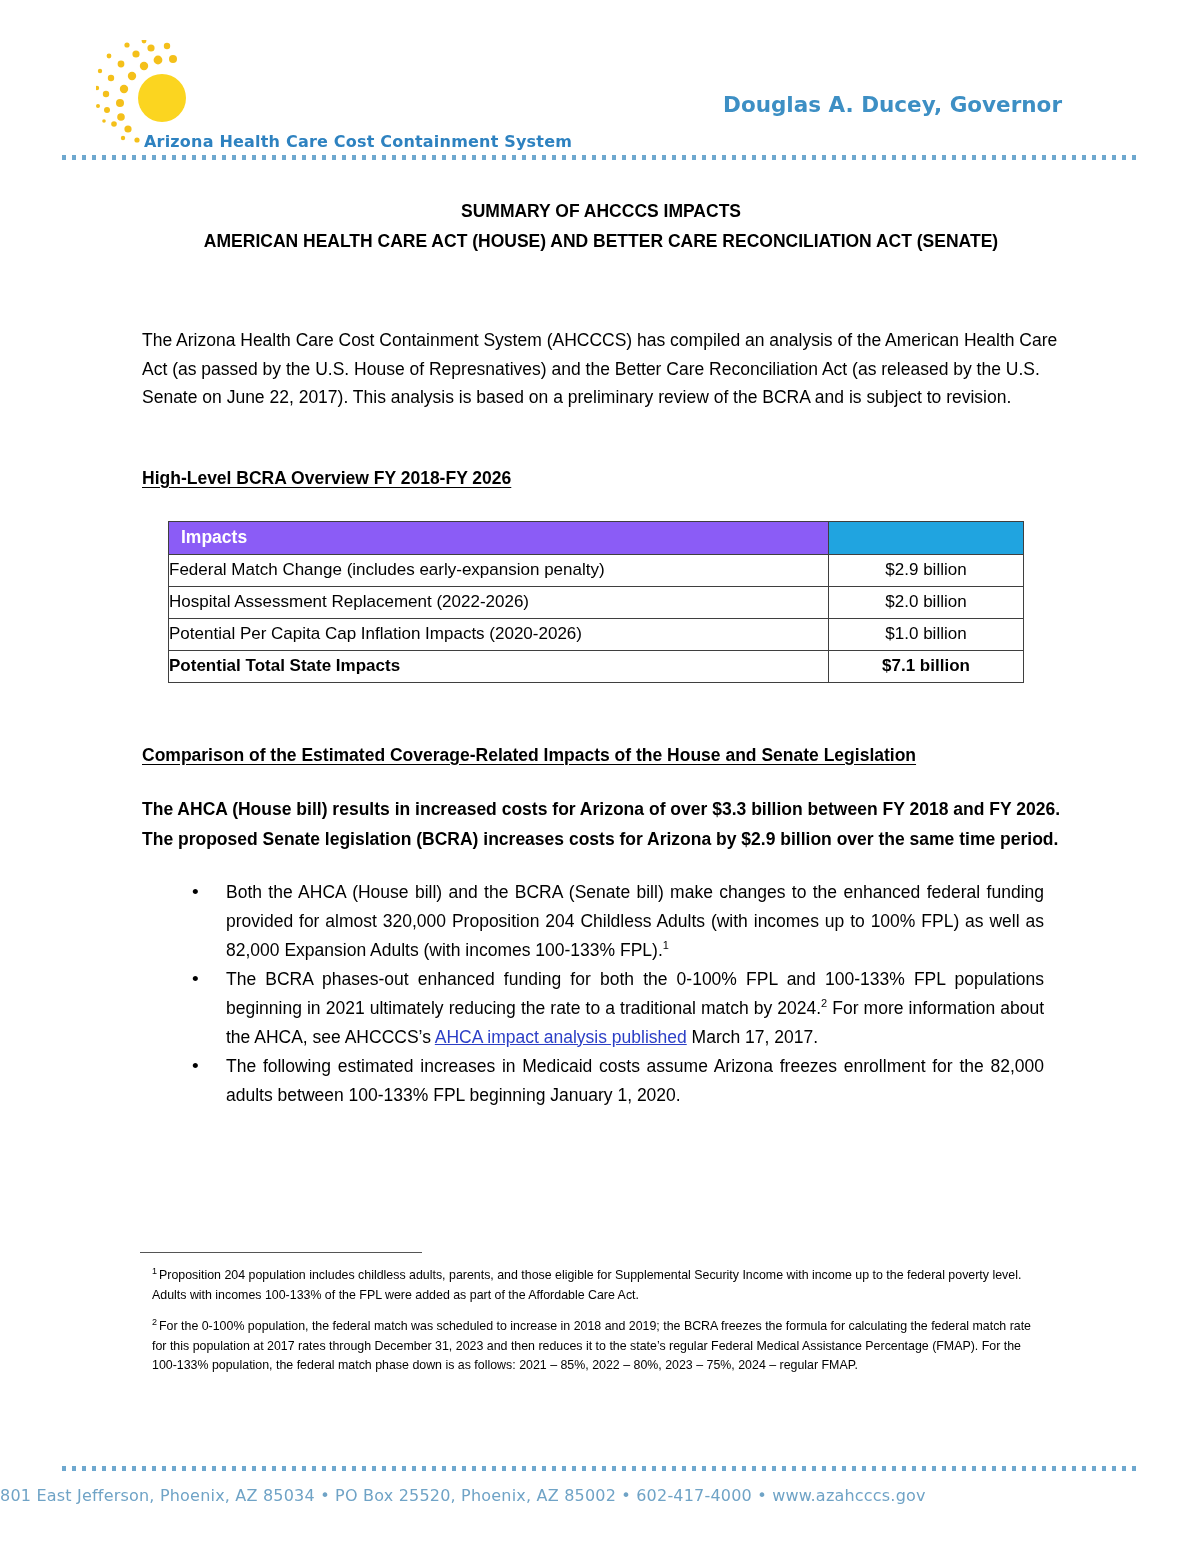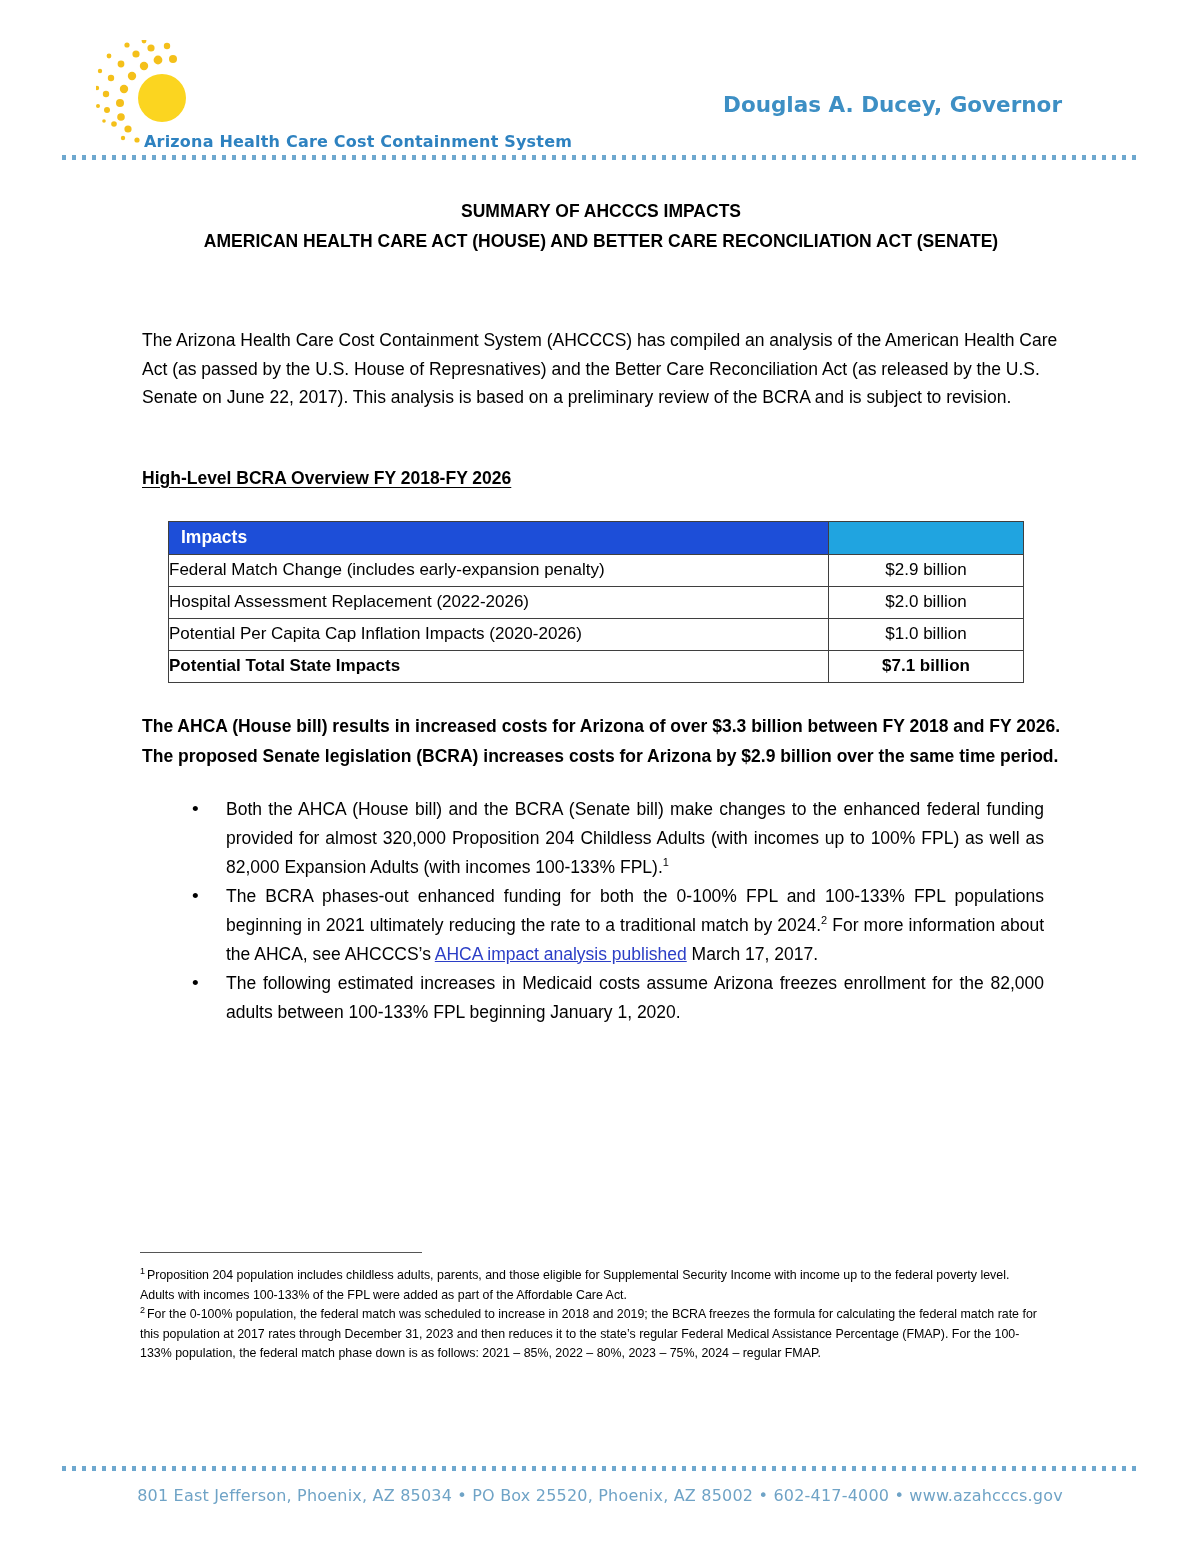--- a/index.html
+++ b/index.html
@@ -141,21 +141,21 @@
     width: 856px;
     table-layout: fixed;
   }
   table.impacts th,
   table.impacts td {
     border: 1px solid #3f3f3f;
     font-size: 17px;
     padding: 0;
   }
   table.impacts th.hdr {
-    background: #1d4ed8;
+    background: #8b5cf6;
     color: #ffffff;
     text-align: left;
     font-weight: bold;
     height: 32px;
     padding-left: 12px;
     font-size: 17.5px;
   }
   table.impacts th.hdr-blank {
     background: #20a4e0;
     width: 182px;
@@ -229,39 +229,39 @@
     top: 1252px;
     width: 905px;
   }
   .fn-rule {
     width: 282px;
     height: 1px;
     background: #555555;
     margin-bottom: 13px;
   }
   .footnote {
-    margin: 0;
+    margin: 12px;
     font-size: 12.4px;
     line-height: 19.5px;
     text-align: left;
   }
   .footnote sup {
     font-size: 9px;
     vertical-align: super;
     line-height: 0;
     padding-right: 2px;
   }
 
   
   .footer-text {
     position: absolute;
     left: 0;
     top: 1486px;
     width: 1200px;
-    text-align: center;
+    text-align: left;
     font-family: "DejaVu Sans", sans-serif;
     font-size: 16px;
     color: #6fa3c6;
     letter-spacing: 0.2px;
   }
 </style>
 </head>
 <body>
 
 <div class="header">
@@ -345,20 +345,21 @@
           <td class="value">$1.0 billion</td>
         </tr>
         <tr class="total">
           <td class="label">Potential Total State Impacts</td>
           <td class="value">$7.1 billion</td>
         </tr>
       </tbody>
     </table>
   </div>
 
+  <div class="comparison-heading">Comparison of the Estimated Coverage-Related Impacts of the House and Senate Legislation</div>
 
   <p class="lead-paragraph">The AHCA (House bill) results in increased costs for Arizona of over $3.3 billion between FY 2018 and FY 2026.  The proposed Senate legislation (BCRA) increases costs for Arizona by $2.9 billion over the same time period.</p>
 
   <ul class="bullets">
     <li><span>Both the AHCA (House bill) and the BCRA (Senate bill) make changes to the enhanced federal funding provided for almost 320,000 Proposition 204 Childless Adults (with incomes up to 100% FPL) as well as 82,000 Expansion Adults (with incomes 100-133% FPL).</span><sup class="fn">1</sup></li>
     <li><span>The BCRA phases-out enhanced funding for both the 0-100% FPL and 100-133% FPL populations beginning in 2021 ultimately reducing the rate to a traditional match by 2024.</span><sup class="fn">2</sup><span>  For more information about the AHCA, see AHCCCS’s </span><a class="doclink" href="#">AHCA impact analysis published</a><span> March 17, 2017.</span></li>
     <li><span>The following estimated increases in Medicaid costs assume Arizona freezes enrollment for the 82,000 adults between 100-133% FPL beginning January 1, 2020.</span></li>
   </ul>
 </div>
 

